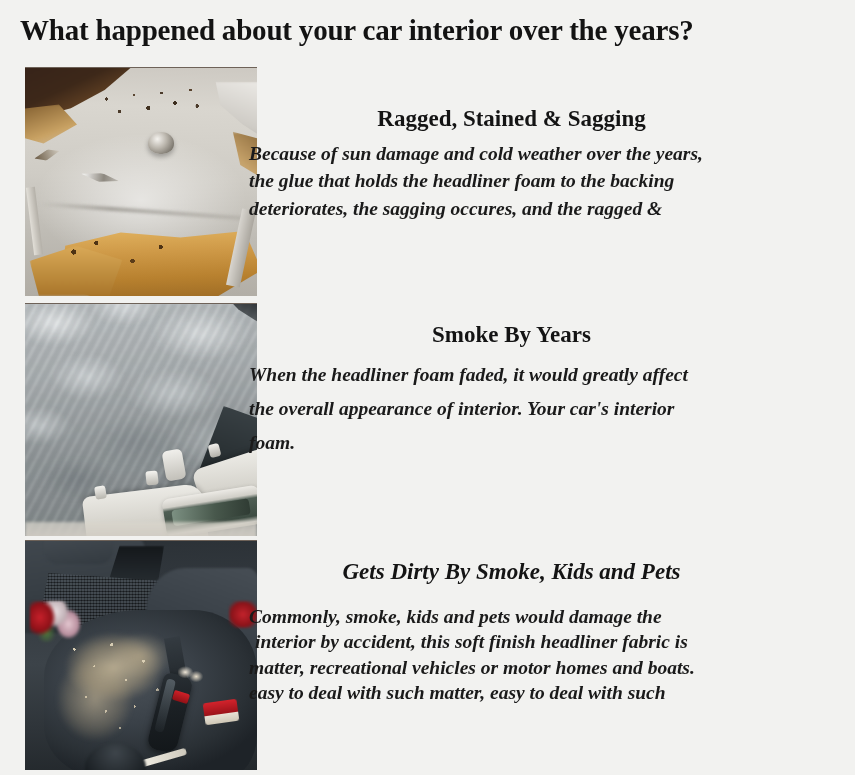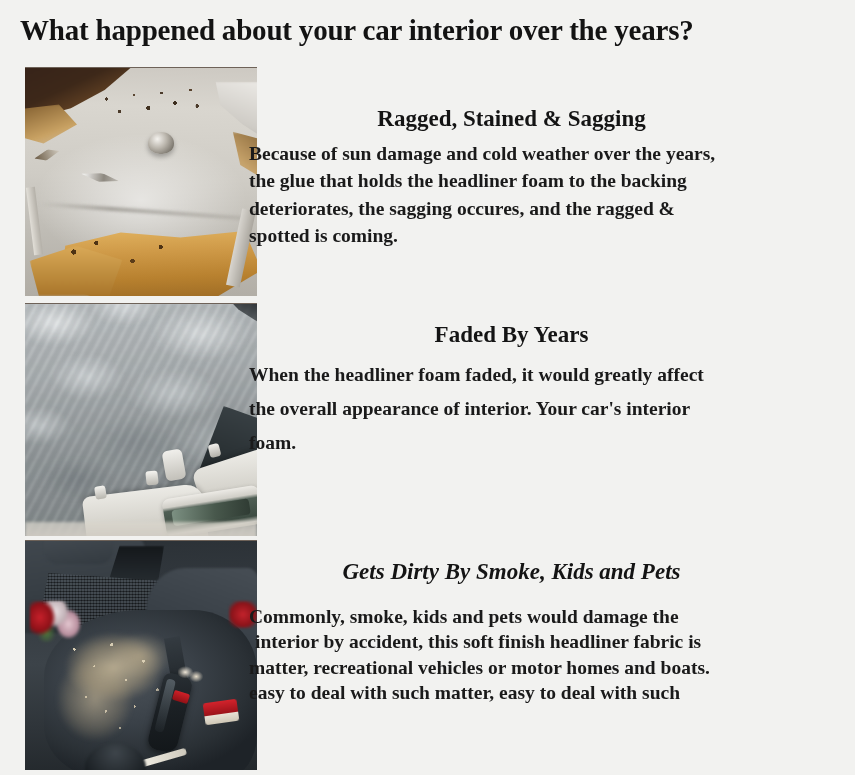--- a/index.html
+++ b/index.html
@@ -408,20 +408,21 @@
     color: #141414;
     line-height: 1.2;
     margin: 0;
     white-space: nowrap;
   }
   .sec-body {
     font-size: 19.5px;
     font-weight: bold;
     color: #1a1a1a;
     margin: 0;
+    font-style: italic;
   }
   .sec-body .ln {
     display: block;
     white-space: nowrap;
   }
 
   
   .section-1 .textcol { top: 38px; }
   .section-1 .sec-heading { margin-bottom: 7px; }
   .section-1 .sec-body .ln { line-height: 27.5px; }
@@ -462,21 +463,20 @@
         <div class="strap2"></div>
       </div>
     </div>
 
     <div class="textcol">
       <div class="sec-heading">Ragged, Stained &amp; Sagging</div>
       <div class="sec-body">
         <span class="ln">Because of sun damage and cold weather over the years,</span>
         <span class="ln">the glue that holds the headliner foam to the backing</span>
         <span class="ln">deteriorates, the sagging occures, and the ragged &amp;</span>
-        <span class="ln">spotted is coming.</span>
       </div>
     </div>
   </div>
 
   <div class="section section-2">
 
     <div class="photo">
       <div class="photo-inner ph2">
         <div class="mottle"></div>
         <div class="streaks"></div>
@@ -487,21 +487,21 @@
         <div class="clip-l"></div>
         <div class="clip-m"></div>
         <div class="clip-r"></div>
         <div class="mirror-arm"></div>
         <div class="mirror"></div>
         <div class="dashbase"></div>
       </div>
     </div>
 
     <div class="textcol">
-      <div class="sec-heading">Faded By Years</div>
+      <div class="sec-heading">Smoke By Years</div>
       <div class="sec-body">
         <span class="ln">When the headliner foam faded, it would greatly affect</span>
         <span class="ln">the overall appearance of interior. Your car's interior</span>
         <span class="ln">foam.</span>
       </div>
     </div>
   </div>
 
   <div class="section section-3">
 

